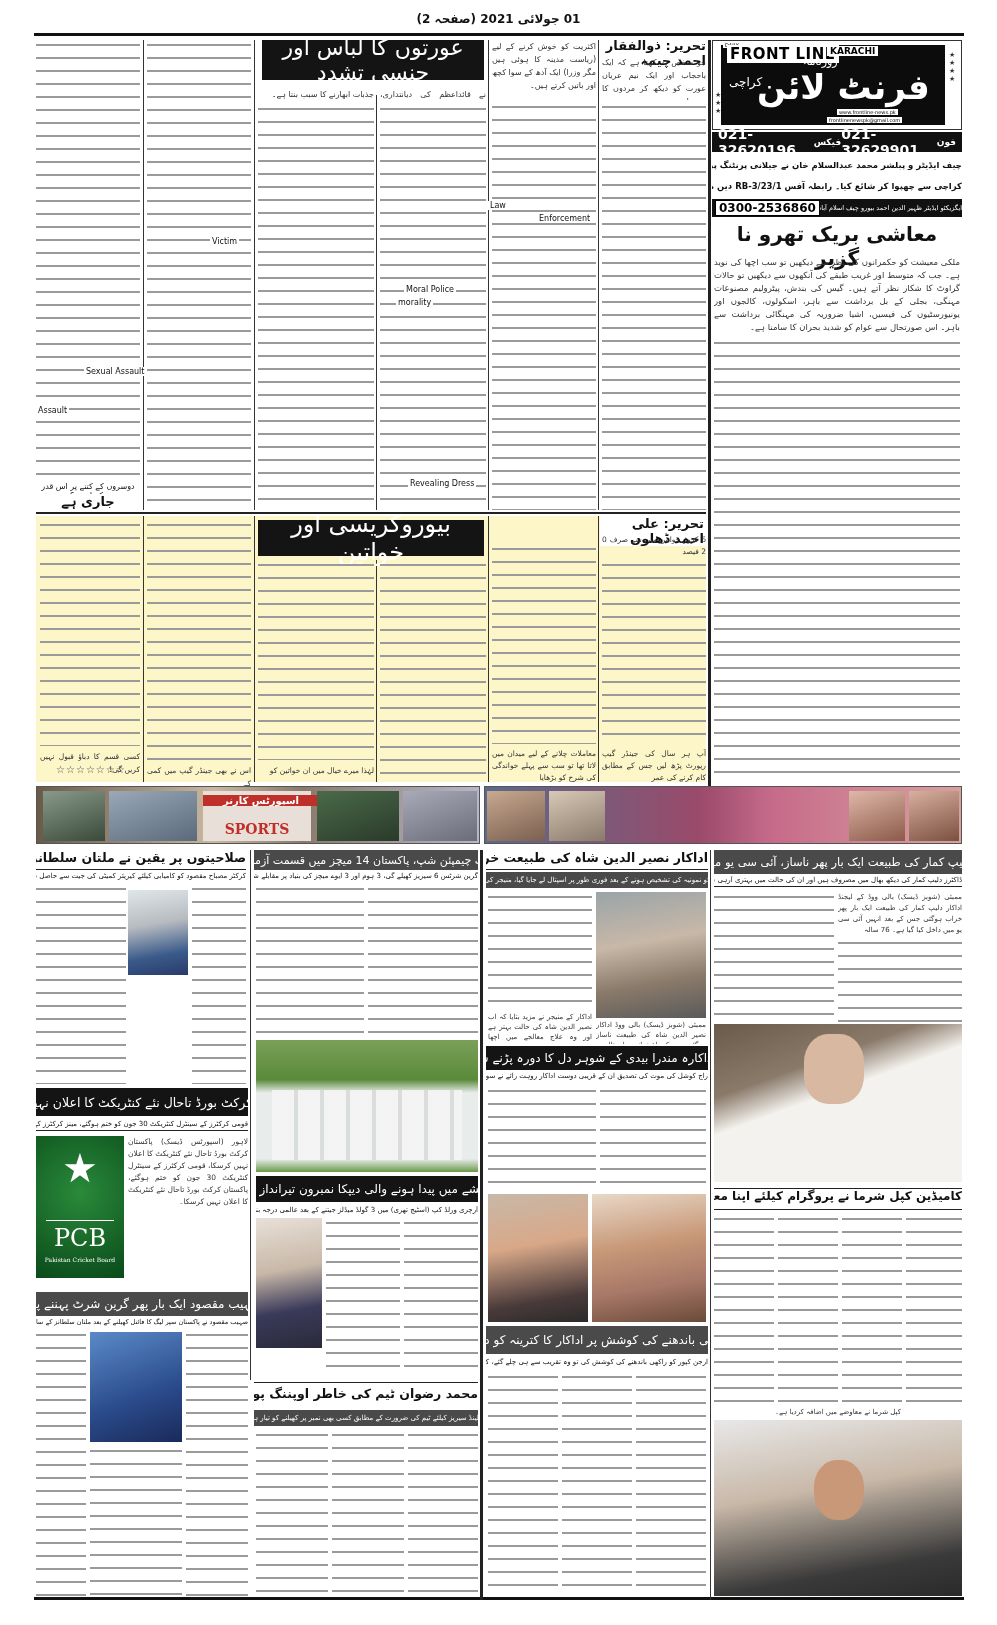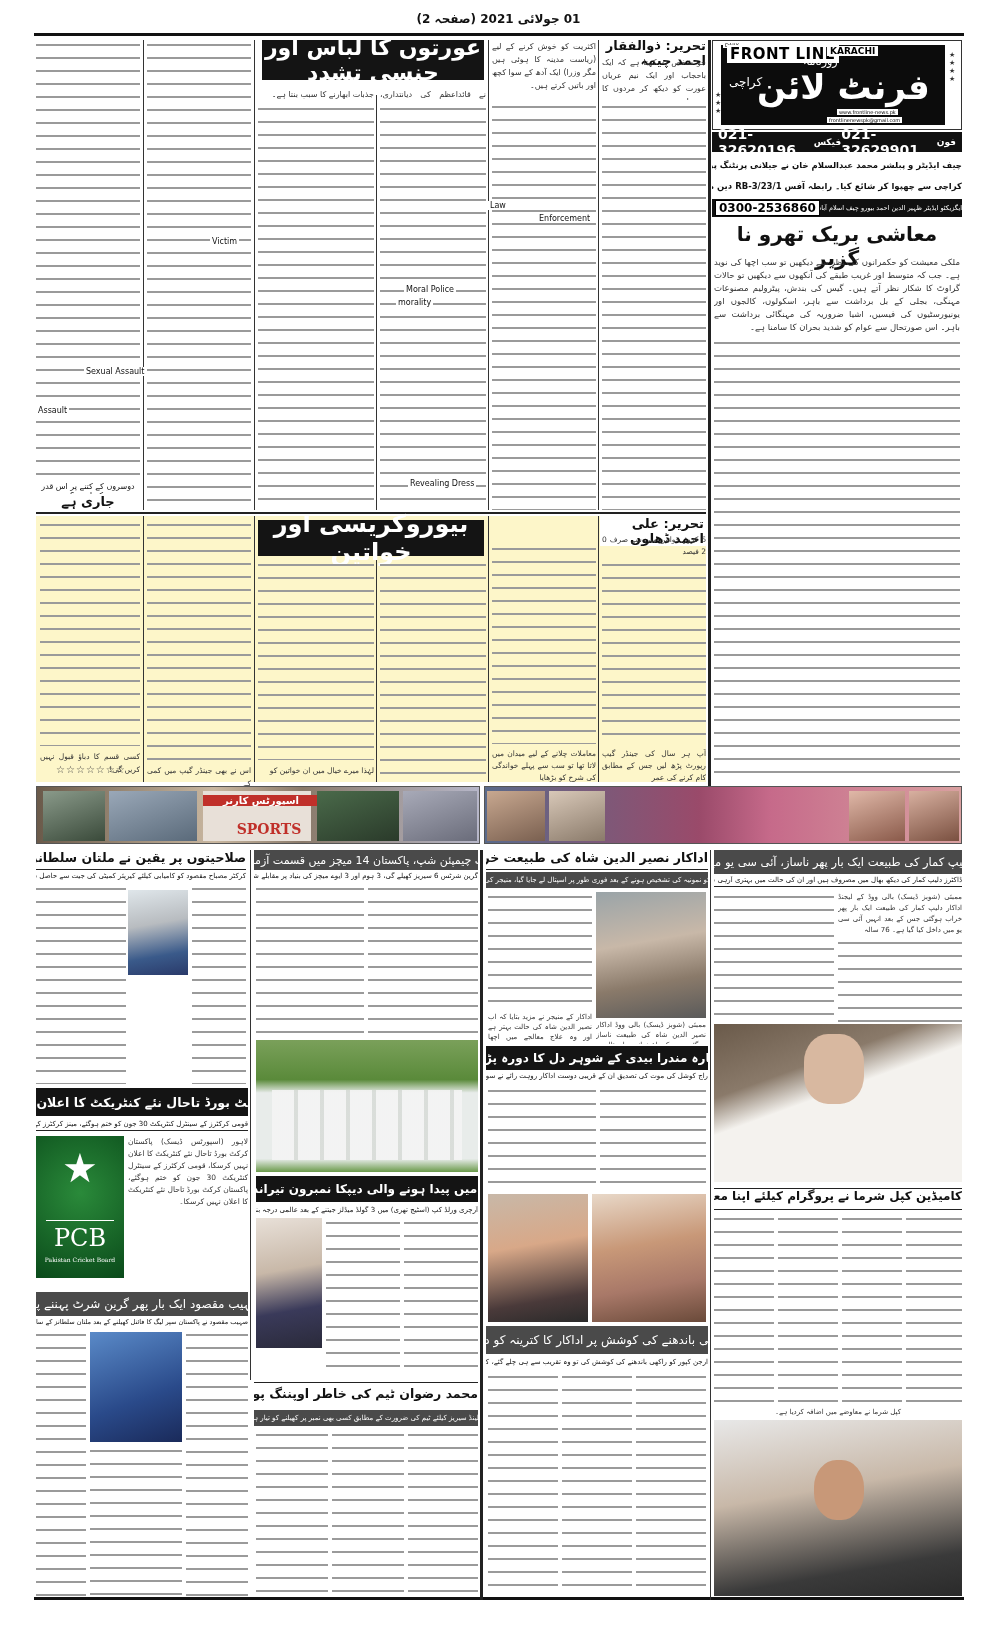--- a/index.html
+++ b/index.html
@@ -5,21 +5,21 @@
   * { box-sizing: border-box; margin: 0; padding: 0; }
   html, body { width: 997px; height: 1625px; background: #ffffff; overflow: hidden; }
   body { font-family: "DejaVu Sans", sans-serif; color: #111; position: relative; }
   .rtl { direction: rtl; }
   .abs { position: absolute; }
   .dateline { left: 0; top: 12px; width: 997px; text-align: center; font-size: 12px; font-weight: bold; }
   .page-frame { left: 34px; top: 33px; width: 930px; height: 1567px; border-top: 3px solid #111; border-bottom: 3px solid #111; }
   .text-block { font-size: 8px; line-height: 13px; color: #333; overflow: hidden; text-align: justify; }
   .text-lines { background: repeating-linear-gradient(to bottom, transparent 0, transparent 4px, #9a9a9a 4px, #9a9a9a 6px, transparent 6px, transparent 13px); }
   .col-rule { border-left: 1px solid #333; }
-  .hdr-black { background: #141414; color: #fff; text-align: center; font-weight: bold; display: flex; align-items: center; justify-content: center; }
+  .hdr-black { background: #141414; color: #fff; text-align: center; font-weight: normal; display: flex; align-items: center; justify-content: center; }
   .hdr-grey { background: #4a4a4a; color: #fff; text-align: center; display: flex; align-items: center; justify-content: center; }
   .byline { font-weight: bold; font-size: 13px; }
   .yellow { background: #fdf6c9; }
   .masthead { background: #0c0c0c; color: #fff; }
   .phone-bar { background: #111; color: #fff; font-weight: bold; font-size: 14px; display: flex; align-items: center; justify-content: space-between; padding: 0 6px; }
   .photo { overflow: hidden; }
   .banner-sports { background: linear-gradient(90deg, #6a5a4a, #c9b7a0 40%, #8a7a6a 60%, #b7b7c9); }
   .banner-showbiz { background: linear-gradient(90deg, #5a6a8a, #9a4a6a 45%, #c66a8a 60%, #d9a0a0); }
   .star-rating { color: #444; font-size: 10px; letter-spacing: 1px; }
 </style>
@@ -118,21 +118,21 @@
 <div class="abs text-block rtl" style="left:492px;top:748px;width:104px;font-size:7.5px;line-height:12px;">معاملات چلانے کے لیے میدان میں لاتا تھا تو سب سے پہلے خواندگی کی شرح کو بڑھایا</div>
 <div class="abs text-block rtl" style="left:602px;top:534px;width:104px;height:28px;font-size:7.5px;line-height:12px;">6 کروڑ خواتین میں سے صرف 0 2 فیصد</div>
 <div class="abs text-block text-lines" style="left:602px;top:560px;width:104px;height:186px;"></div>
 <div class="abs text-block rtl" style="left:602px;top:748px;width:104px;font-size:7.5px;line-height:12px;">آپ ہر سال کی جینڈر گیپ رپورٹ پڑھ لیں جس کے مطابق کام کرنے کی عمر</div>
 
 <div class="abs banner-sports" style="left:36px;top:786px;width:444px;height:58px;border:1px solid #555;">
   <div class="abs photo" style="left:6px;top:4px;width:62px;height:50px;background:linear-gradient(160deg,#8a9a8a,#3a4a3a);"></div>
   <div class="abs photo" style="left:72px;top:4px;width:88px;height:50px;background:linear-gradient(160deg,#9aa8b8,#5a6a7a);"></div>
   <div class="abs" style="left:166px;top:4px;width:108px;height:50px;background:#e8e0d8;">
     <div class="abs rtl" style="left:0;top:4px;width:116px;text-align:center;font-size:10px;font-weight:bold;color:#fff;background:#c0302a;">اسپورٹس کارنر</div>
-    <div class="abs" style="left:0;top:30px;width:108px;text-align:center;font-family:'DejaVu Serif',serif;font-size:14px;font-weight:bold;color:#c0302a;margin-left:12px;">SPORTS</div>
+    <div class="abs" style="left:0;top:30px;width:108px;text-align:center;font-family:'DejaVu Serif',serif;font-size:14px;font-weight:bold;color:#c0302a;">SPORTS</div>
   </div>
   <div class="abs photo" style="left:280px;top:4px;width:82px;height:50px;background:linear-gradient(160deg,#4a6a4a,#2a3a2a);"></div>
   <div class="abs photo" style="left:366px;top:4px;width:74px;height:50px;background:linear-gradient(160deg,#a8aab8,#6a6c7a);"></div>
 </div>
 
 <div class="abs banner-showbiz" style="left:484px;top:786px;width:478px;height:58px;border:1px solid #555;">
   <div class="abs photo" style="left:2px;top:4px;width:58px;height:50px;background:linear-gradient(160deg,#c8a890,#7a6050);"></div>
   <div class="abs photo" style="left:64px;top:4px;width:56px;height:50px;background:linear-gradient(160deg,#d8c8b8,#8a7a6a);"></div>
   <div class="abs photo" style="left:364px;top:4px;width:56px;height:50px;background:linear-gradient(160deg,#e0b8a8,#8a5a4a);"></div>
   <div class="abs photo" style="left:424px;top:4px;width:50px;height:50px;background:linear-gradient(160deg,#d8b0a0,#7a5040);"></div>

